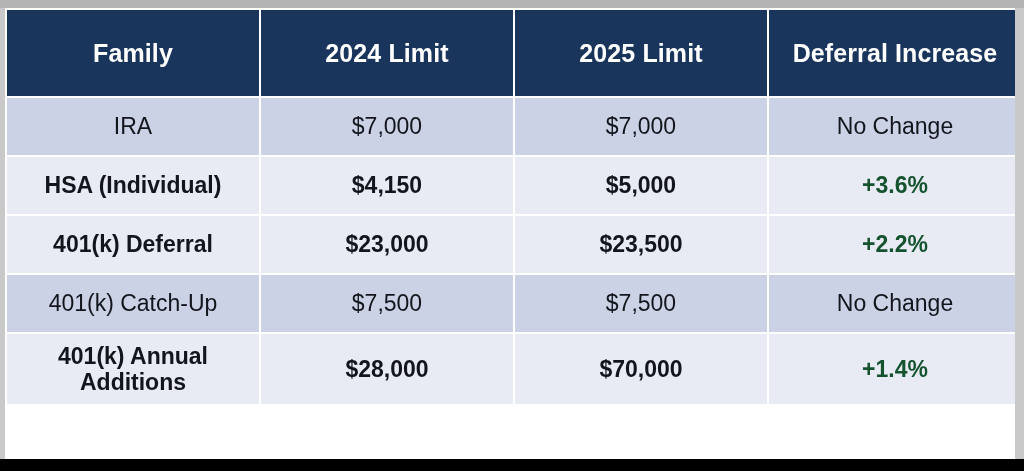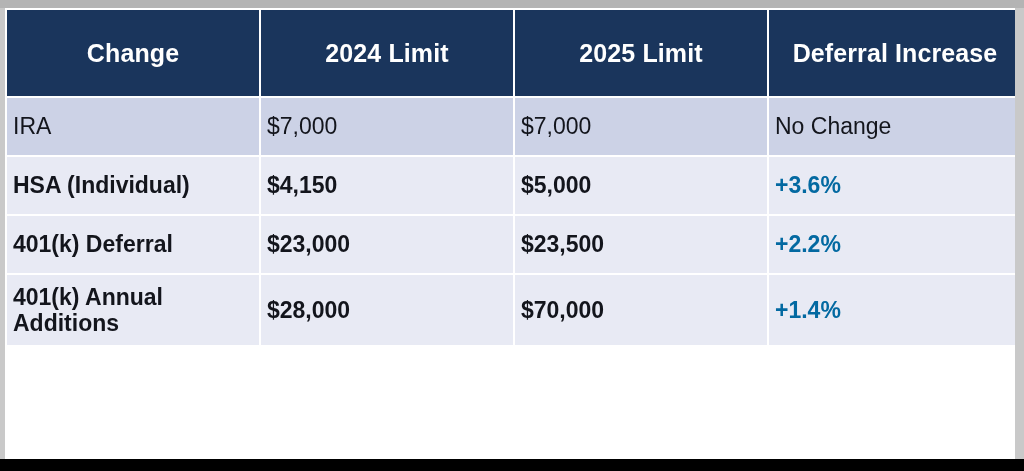--- a/index.html
+++ b/index.html
@@ -70,37 +70,37 @@
     font-weight: bold;
     text-align: center;
     height: 86px;
     padding: 4px 8px;
     line-height: 1.12;
     letter-spacing: 0.1px;
     box-sizing: border-box;
   }
 
   tbody td {
-    text-align: left;
+    text-align: center;
     font-size: 23px;
     color: #13151c;
     height: 57px;
     padding: 2px 6px;
     line-height: 1.14;
     box-sizing: border-box;
     font-weight: normal;
   }
 
   tbody tr.band-dark td { background: #ccd2e6; }
   tbody tr.band-light td { background: #e8eaf4; font-weight: bold; }
 
   tbody tr.tall td { height: 70px; }
 
   td.pct-up {
-    color: #0369a1;
+    color: #14532d;
     font-weight: bold;
   }
   td.pct-flat {
     color: #13151c;
     font-weight: normal;
     margin-left: 29px;
   }
 </style>
 </head>
 <body>
@@ -112,21 +112,21 @@
   <div id="table-wrap">
     <table class="limits">
       <colgroup>
         <col class="c-account">
         <col class="c-2024">
         <col class="c-2025">
         <col class="c-pct">
       </colgroup>
       <thead>
         <tr>
-          <th>Change</th>
+          <th>Family</th>
           <th>2024 Limit</th>
           <th>2025 Limit</th>
           <th>Deferral Increase</th>
         </tr>
       </thead>
       <tbody>
 
         <tr class="band-dark">
           <td>IRA</td>
           <td>$7,000</td>
@@ -142,20 +142,26 @@
         </tr>
 
 
         <tr class="band-light">
           <td>401(k) Deferral</td>
           <td>$23,000</td>
           <td>$23,500</td>
           <td class="pct-up">+2.2%</td>
         </tr>
 
+        <tr class="band-dark">
+          <td>401(k) Catch-Up</td>
+          <td>$7,500</td>
+          <td>$7,500</td>
+          <td class="pct-flat">No Change</td>
+        </tr>
 
         <tr class="band-light tall">
           <td>401(k) Annual Additions</td>
           <td>$28,000</td>
           <td>$70,000</td>
           <td class="pct-up">+1.4%</td>
         </tr>
 
       </tbody>
     </table>

